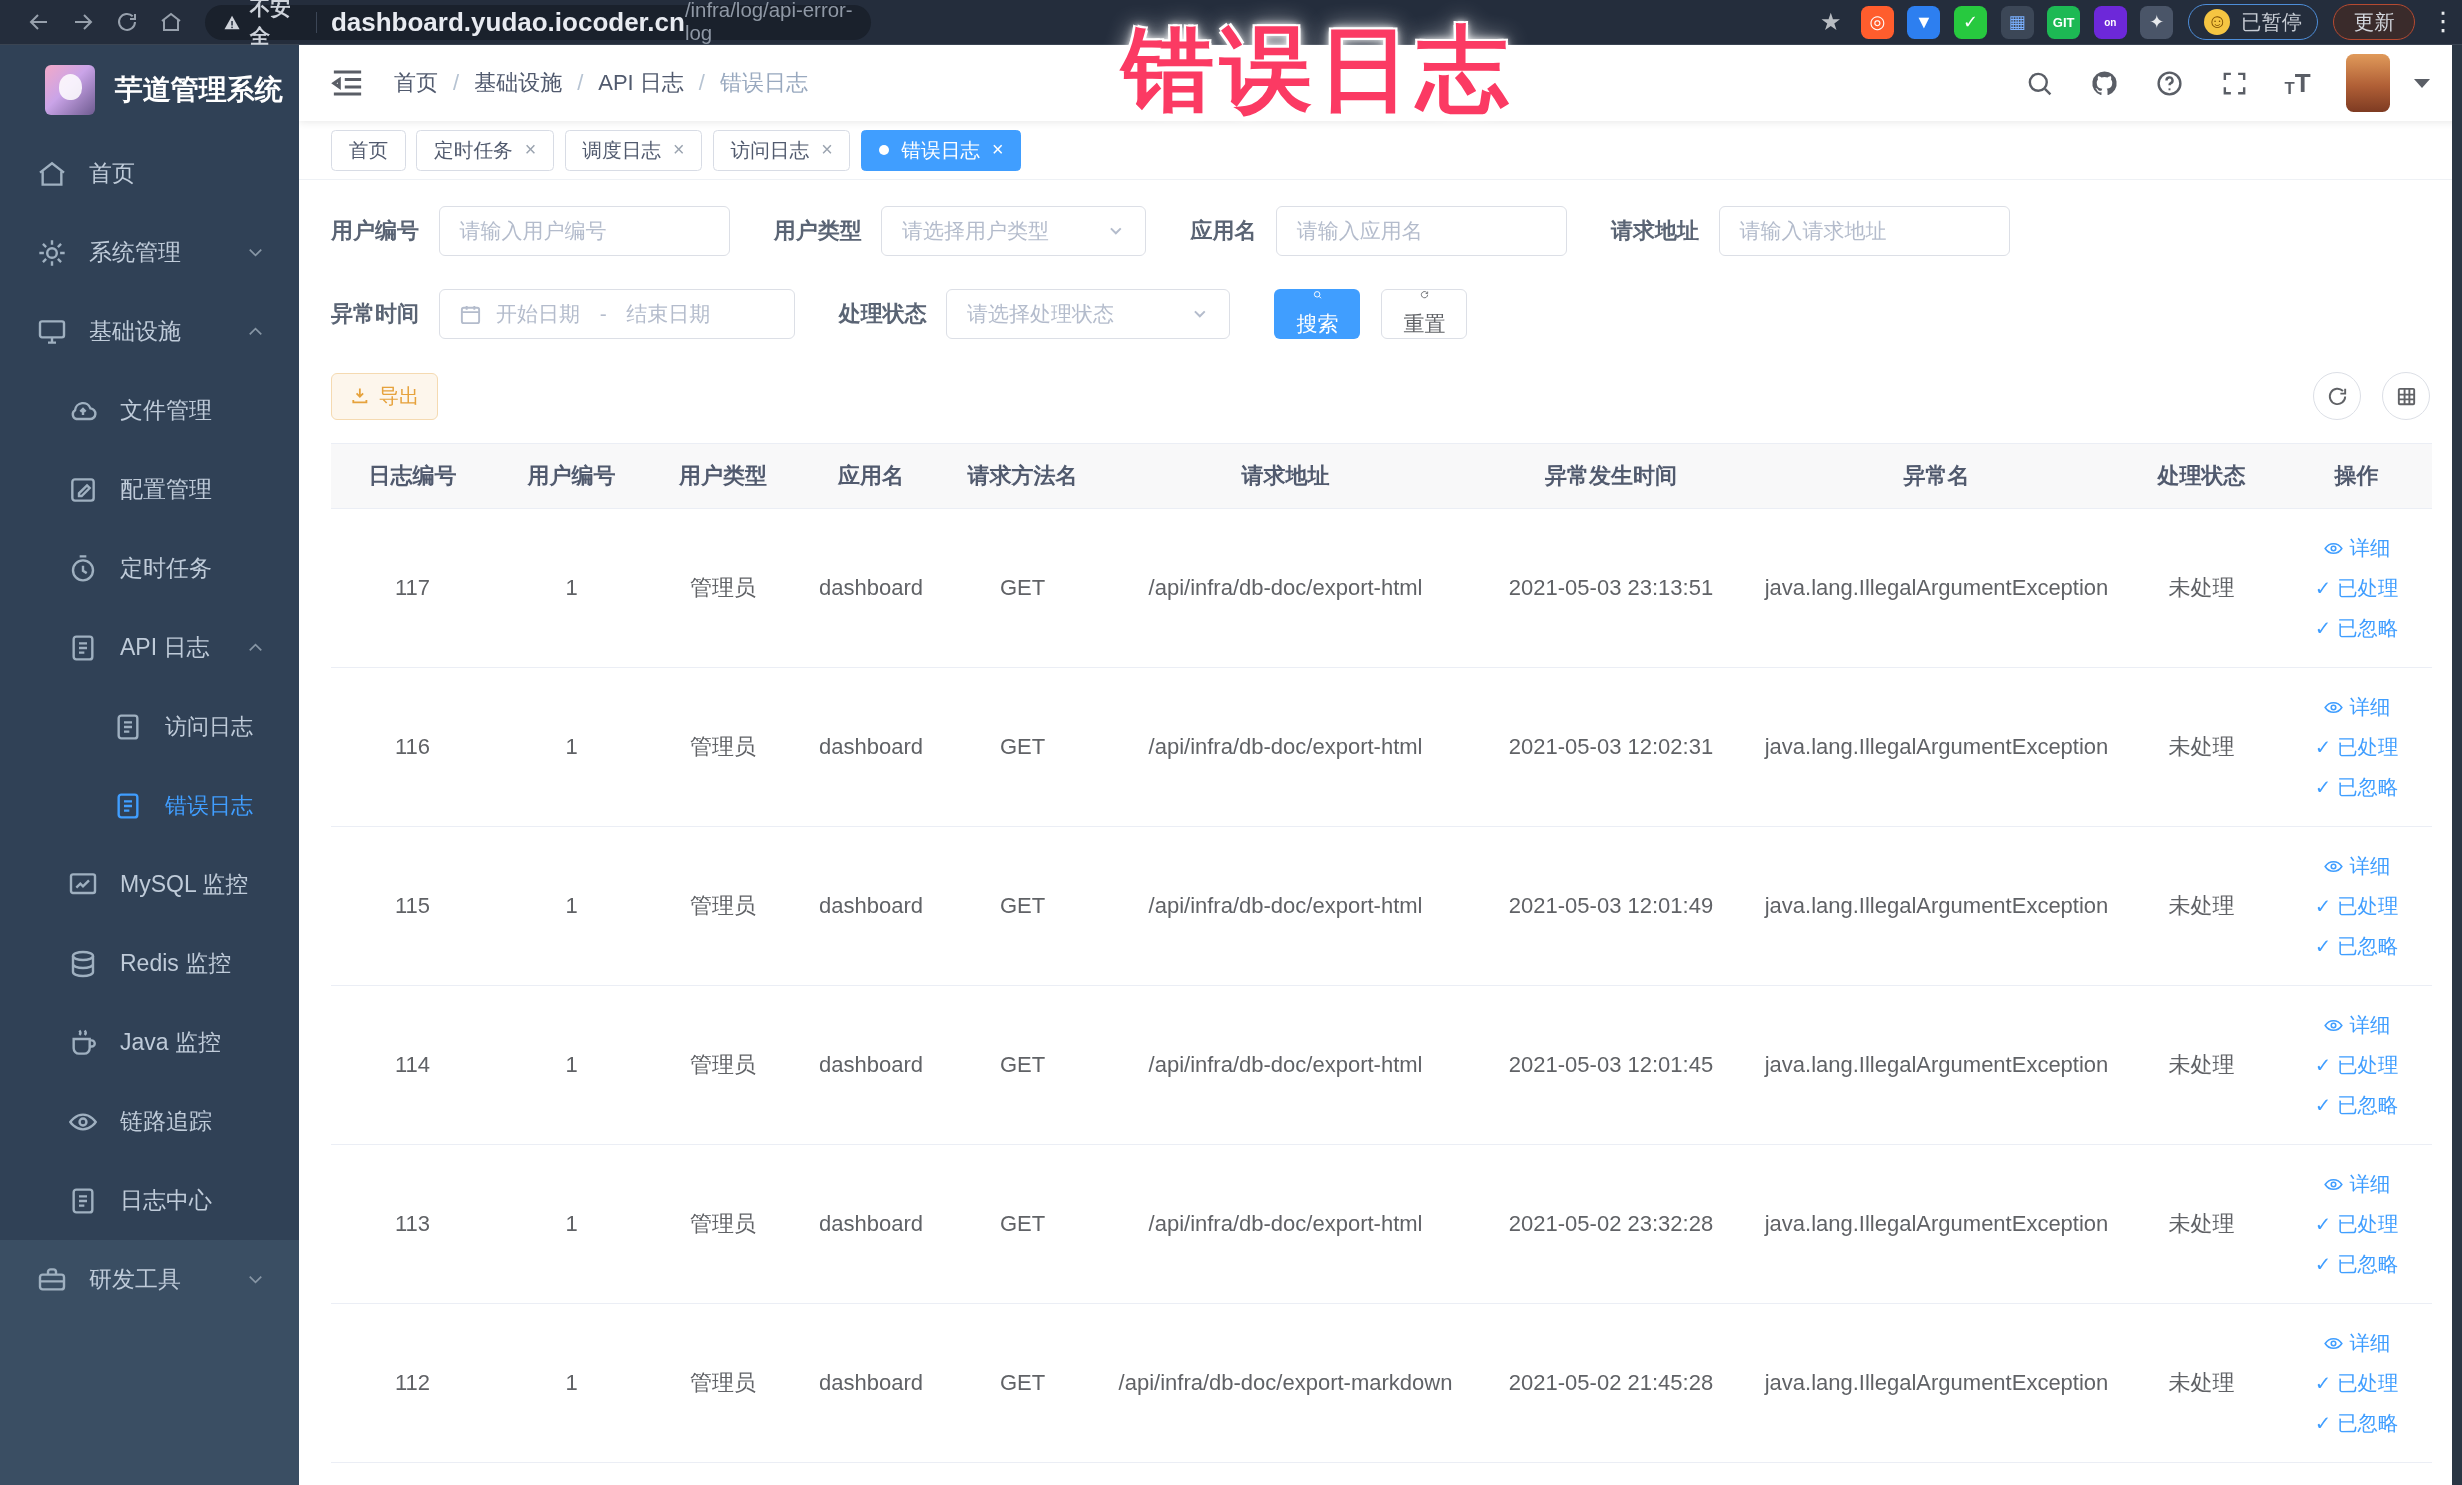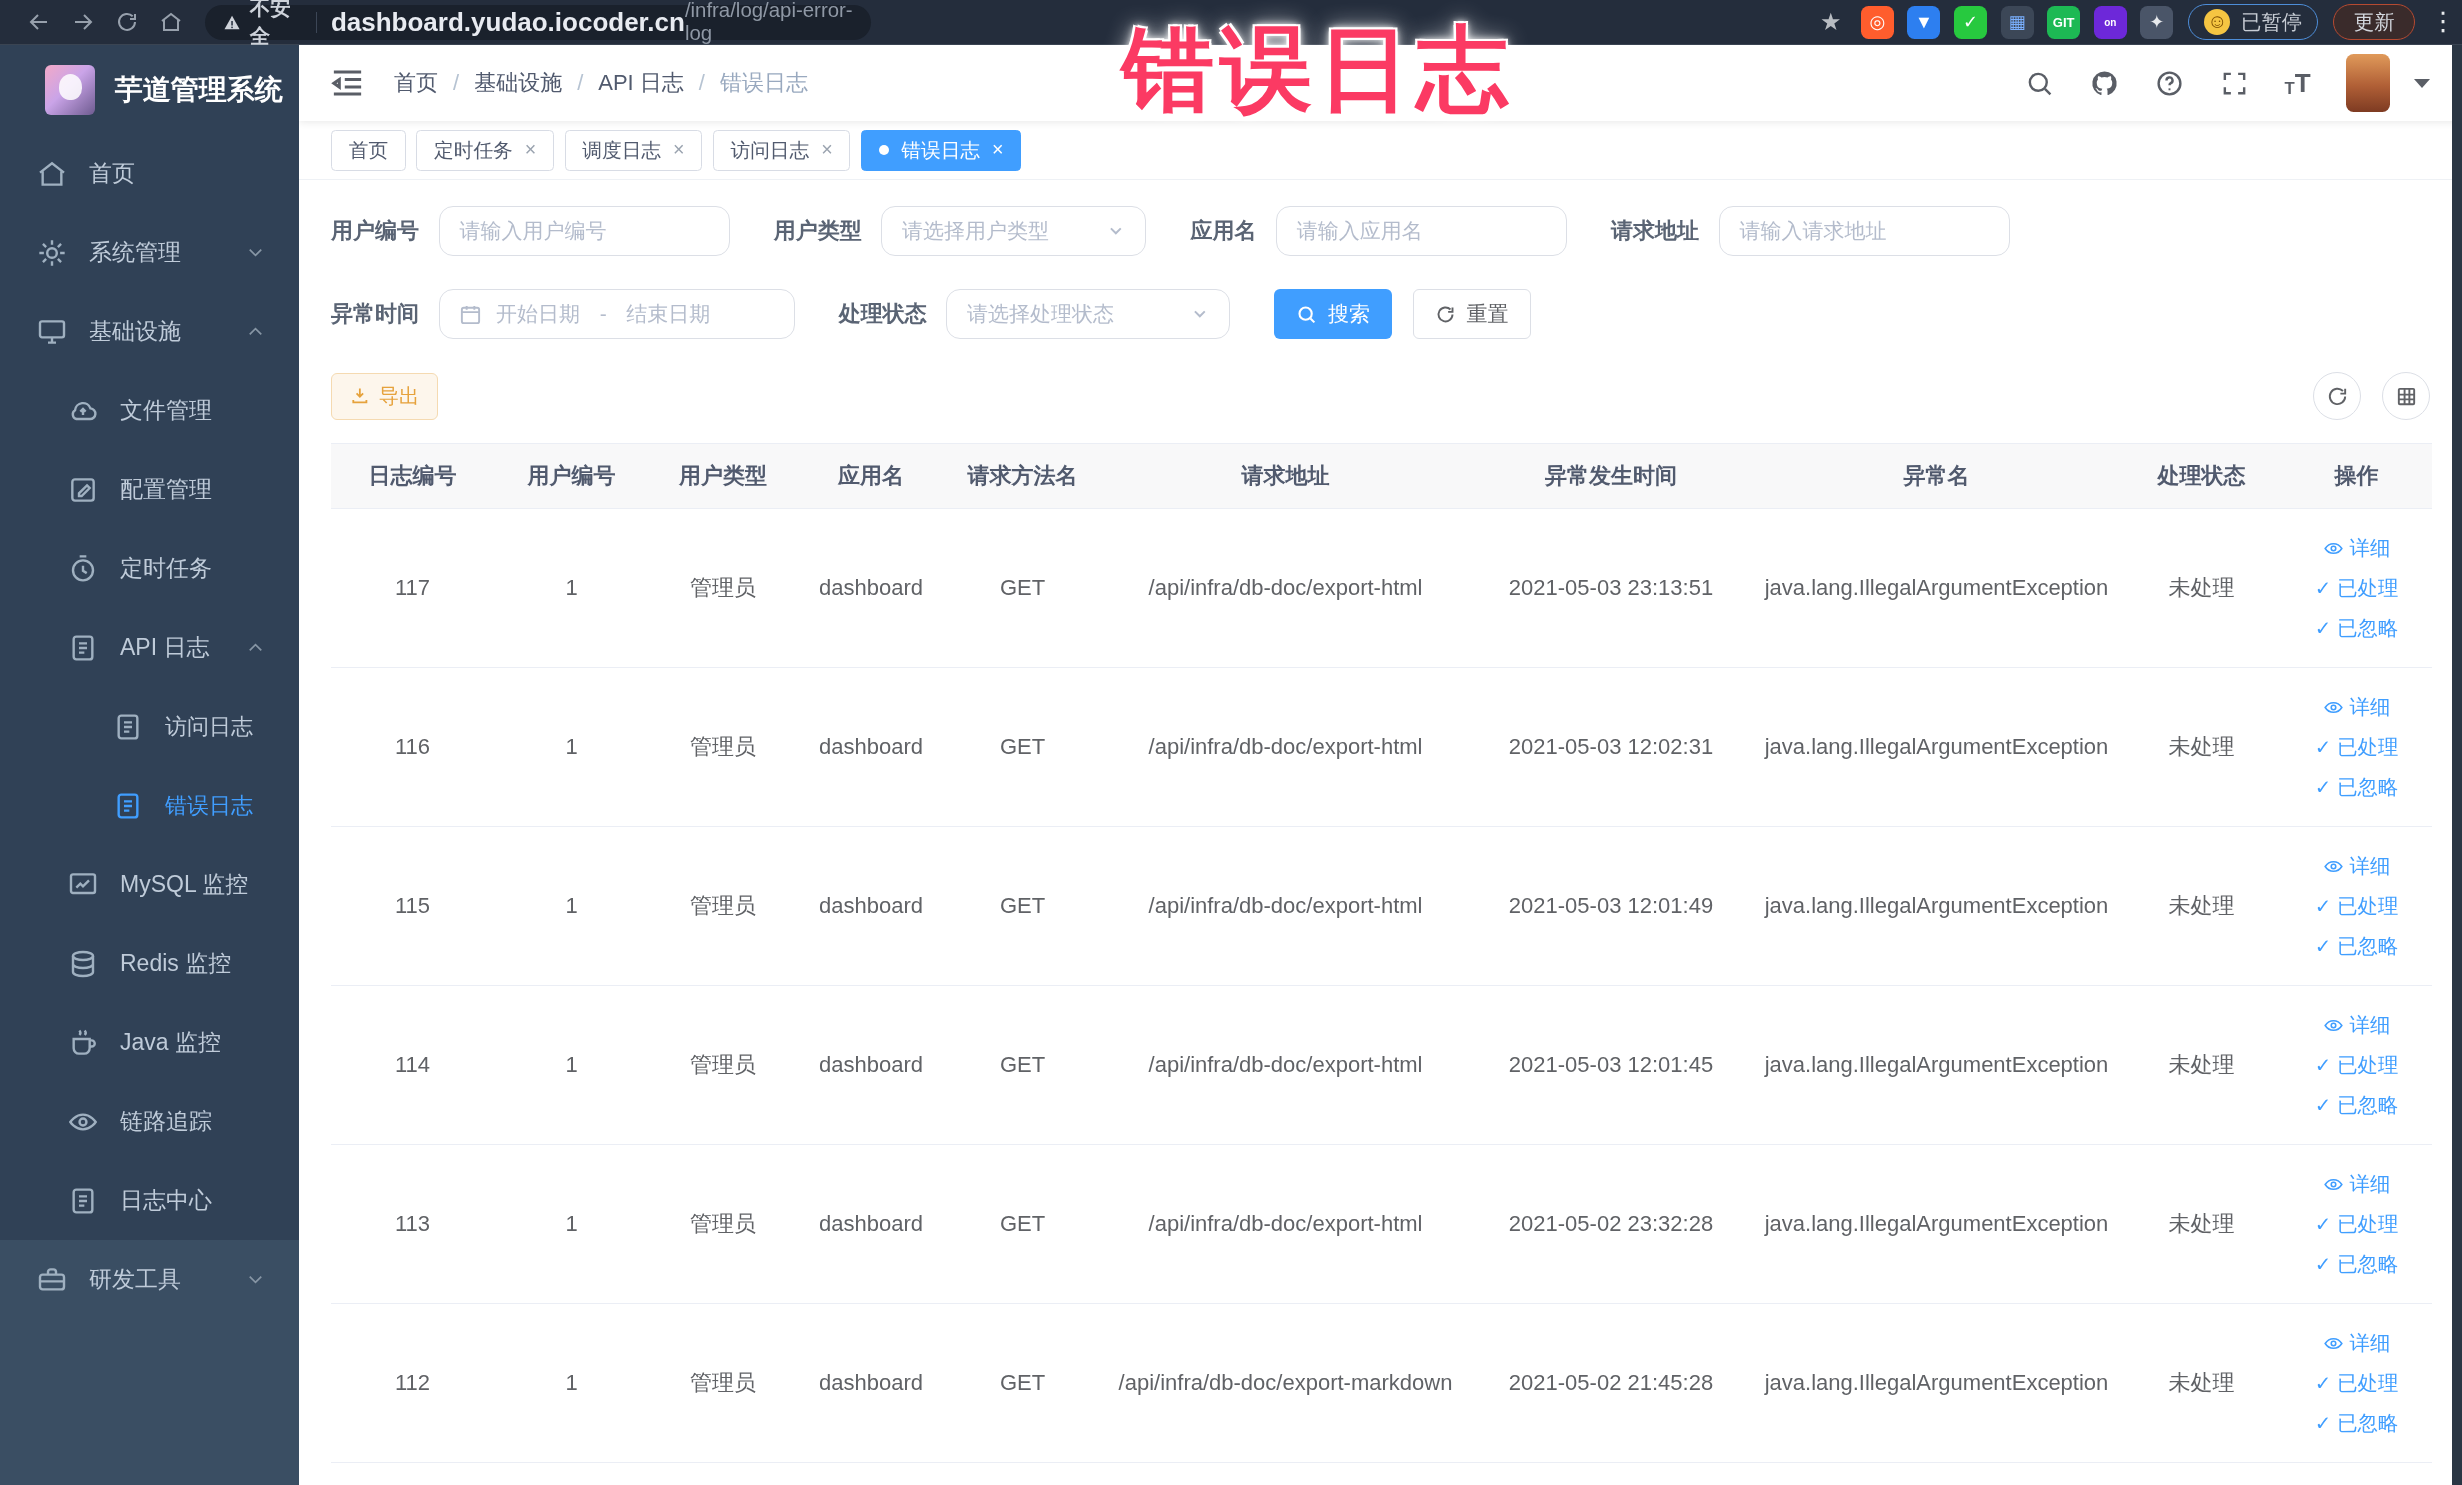--- a/index.html
+++ b/index.html
@@ -79,33 +79,33 @@
   .tab .dot { width:10.6px; height:10.6px; border-radius:50%; background:#fff; display:none; }
   .tab .x { color:#9aa3af; font-size:19.7px; line-height:1; }
   .tab.active { background:#409eff; border-color:#409eff; color:#fff; }
   .tab.active .dot { display:block; }
   .tab.active .x { color:#fff; }
 
   .content { padding:26px 32px 0; }
   .filter-row { display:flex; align-items:center; margin-bottom:33px; }
   .fgroup { display:flex; align-items:center; margin-right:44px; }
   .flabel { font-size:22px; color:#5a6474; font-weight:700; margin-right:19.7px; white-space:nowrap; }
-  .fctl { height:50px; border:1.5px solid #dcdfe6; border-radius:14px; background:#fff;
+  .fctl { height:50px; border:1.5px solid #dcdfe6; border-radius:6px; background:#fff;
     display:flex; align-items:center; padding:0 19.7px; font-size:21px; color:#b4bccc; }
   .w-input { width:291px; }
   .w-select { width:265px; justify-content:space-between; }
   .w-select2 { width:284px; justify-content:space-between; }
   .w-date { width:356px; }
   .sel-caret { width:19.7px; height:19.7px; color:#b4bccc; }
   .sel-caret svg { width:19.7px; height:19.7px; }
   .cal-ico { width:23px; height:23px; color:#b4bccc; margin-right:13.6px; flex:none; }
   .cal-ico svg { width:23px; height:23px; }
   .range-sep { margin:0 19.7px; color:#b4bccc; }
   .btn { height:50px; border-radius:6px; font-size:21px; display:flex; align-items:center; gap:10.6px;
-    padding:0 21px; cursor:pointer; border:1.5px solid transparent; }
+    padding:0 21px; cursor:pointer; border:1.5px solid transparent;flex-direction:column; }
   .btn svg { width:21px; height:21px; }
   .btn-search { background:#409eff; color:#fff; margin-right:21px; }
   .btn-reset { background:#fff; color:#606266; border-color:#dcdfe6; }
 
   .toolbar { display:flex; align-items:center; margin:4.5px 0 23px; }
   .btn-export { height:47px; background:#fdf6ec; border:1.5px solid #f5dab1; color:#e6a23c;
     border-radius:6px; font-size:20.4px; display:flex; align-items:center; gap:9px; padding:0 18px; cursor:pointer; }
   .btn-export svg { width:19.7px; height:19.7px; }
   .toolbar-right { margin-left:auto; display:flex; gap:21px; }
   .circle-btn { width:48px; height:48px; border-radius:50%; border:1.5px solid #dcdfe6; background:#fff;

